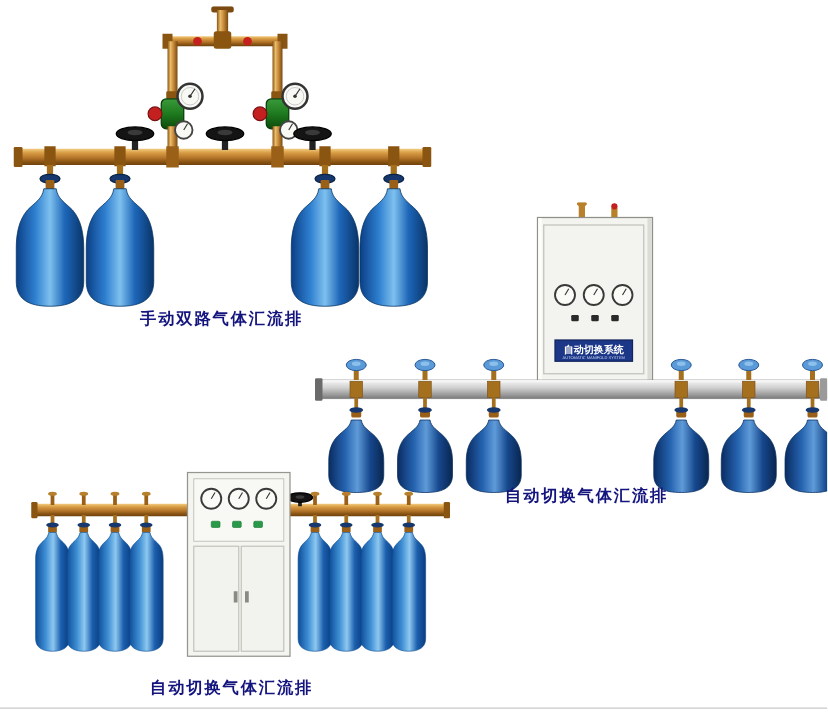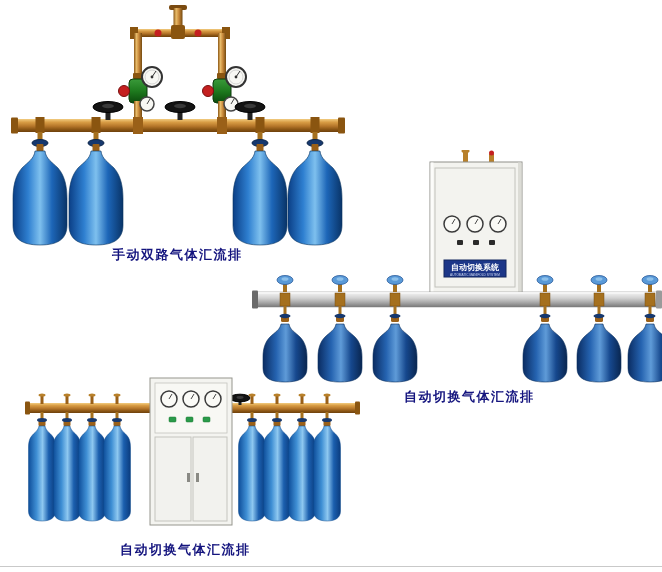--- a/index.html
+++ b/index.html
@@ -109,21 +109,21 @@
       <use href="#p1-wheel" x="242"></use>
 
       <use href="#p1-station" x="32"></use>
       <use href="#p1-station" x="88"></use>
       <use href="#p1-station" x="252"></use>
       <use href="#p1-station" x="307"></use>
     </svg>
   </div>
   <div class="caption" style="left:112px; top:246px;">手动双路气体汇流排</div>
 
-  <div class="product" style="left:252px; top:150px;">
+  <div class="product" style="left:252px; top:162px;">
     <svg width="410" height="240" viewBox="0 0 410 240">
       <defs>
         <linearGradient id="b2-alu" x1="0" y1="0" x2="0" y2="1">
           <stop offset="0" stop-color="#f6f6f6"></stop>
             <stop offset="0.4" stop-color="#d2d2d2"></stop>
           <stop offset="0.75" stop-color="#a0a0a0"></stop>
             <stop offset="1" stop-color="#787878"></stop>
         </linearGradient>
         <linearGradient id="b2-cyl" x1="0" y1="0" x2="1" y2="0">
           <stop offset="0" stop-color="#0a2c62"></stop>

